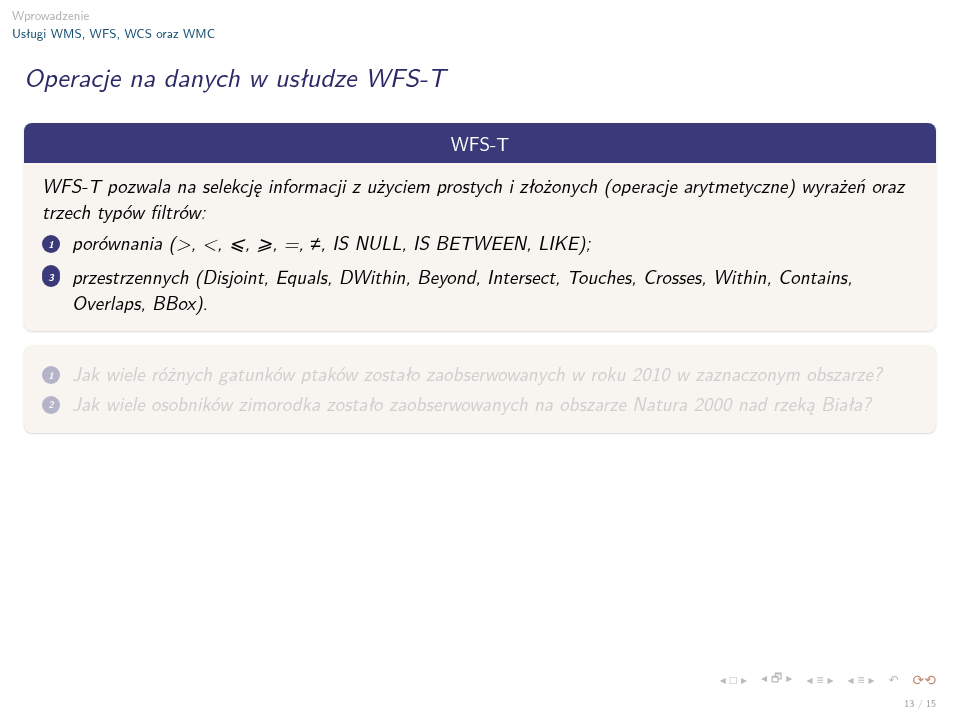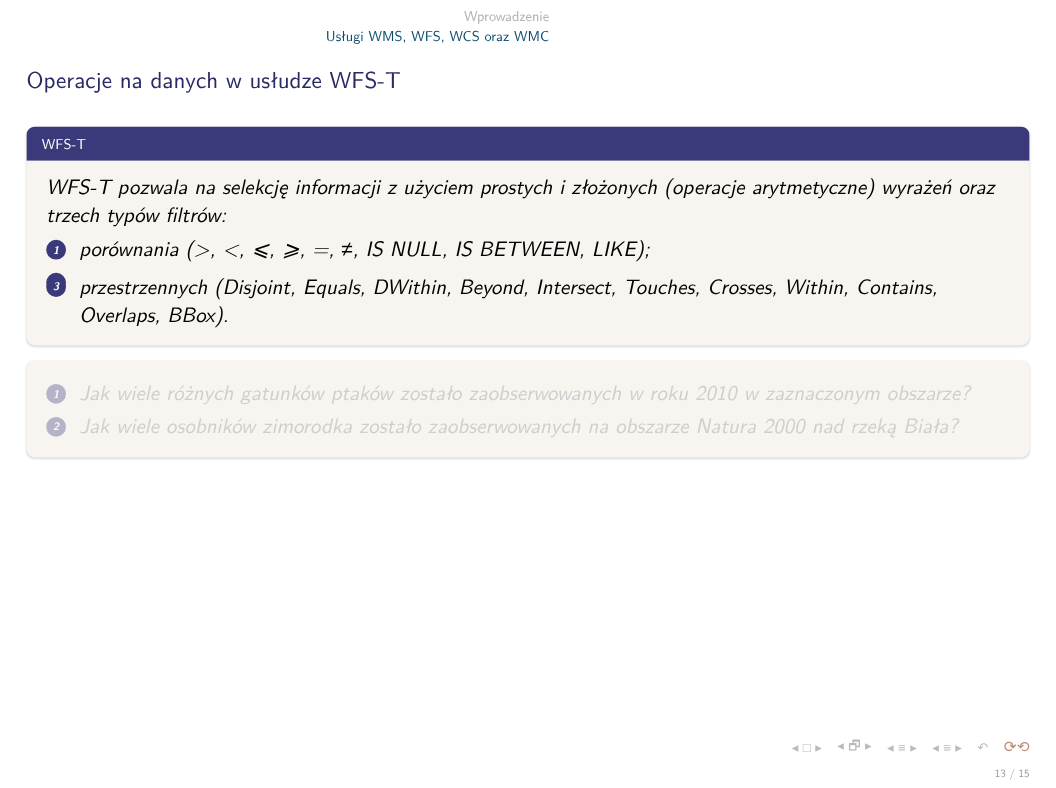--- a/index.html
+++ b/index.html
@@ -18,43 +18,45 @@
     padding: 6px 0 8px 0;
   }
   .nav-left {
     width: 48%;
     text-align: right;
     padding-right: 12px;
     color: #b0b0b0;
   }
   .nav-right {
     width: 52%;
-    text-align: right;
+    text-align: left;
     padding-left: 12px;
     color: #b0b0b0;
     line-height: 1.35;
   }
   .nav-right .active { color: #0c4a6e; }
   .title {
-    font-size: 21px;
+    font-size: 26px;
     color: #2a2a66;
     padding: 8px 24px 22px 24px;
+    font-style: italic;
   }
   .block {
     margin: 6px 24px 14px 24px;
     border-radius: 8px;
     background: #f8f5f1;
     box-shadow: 0 1px 2px rgba(0,0,0,0.15);
     overflow: hidden;
   }
   .block-title {
     background: #3a3a7a;
     color: #fff;
-    font-size: 13px;
+    font-size: 19px;
     padding: 6px 14px;
+    text-align: center;
   }
   .block-body {
     padding: 10px 18px 14px 18px;
     font-size: 19px;
     line-height: 1.35;
     color: #000;
     font-style: italic;
   }
   .faded .block-title { opacity: 0.35; }
   .faded .block-body { color: #cfcfcf; }

